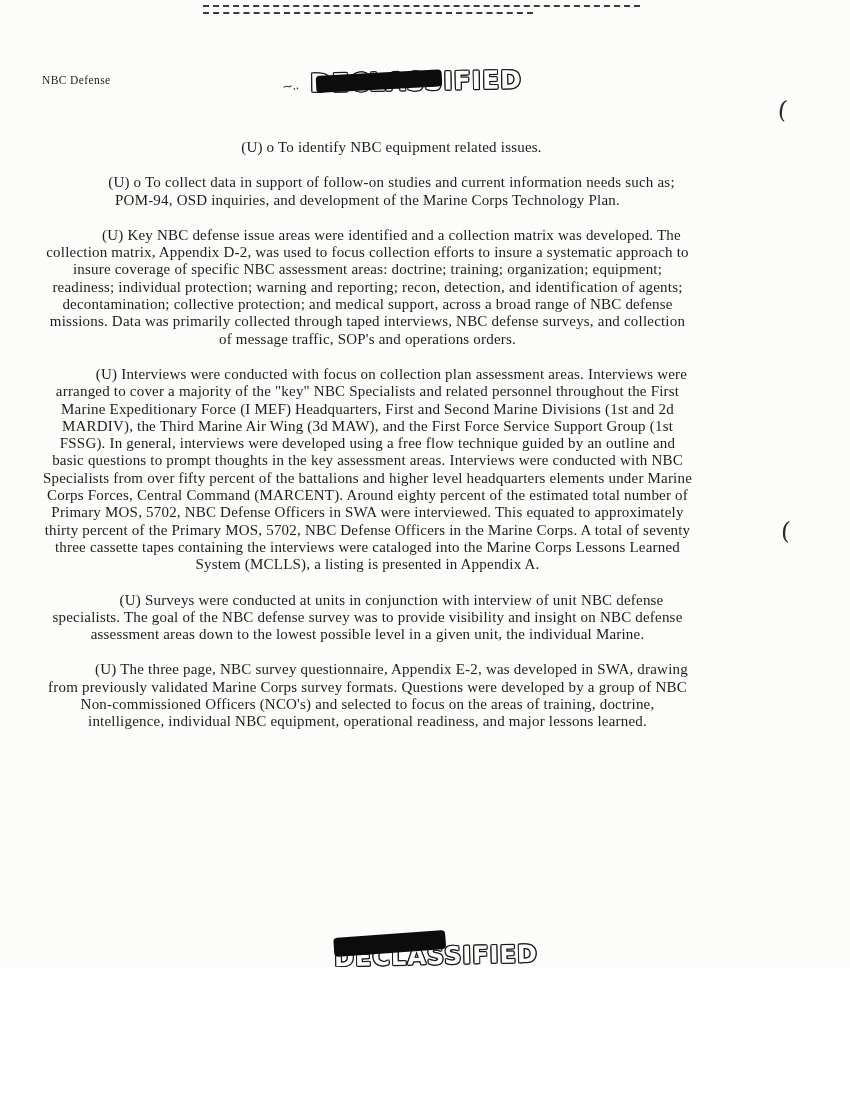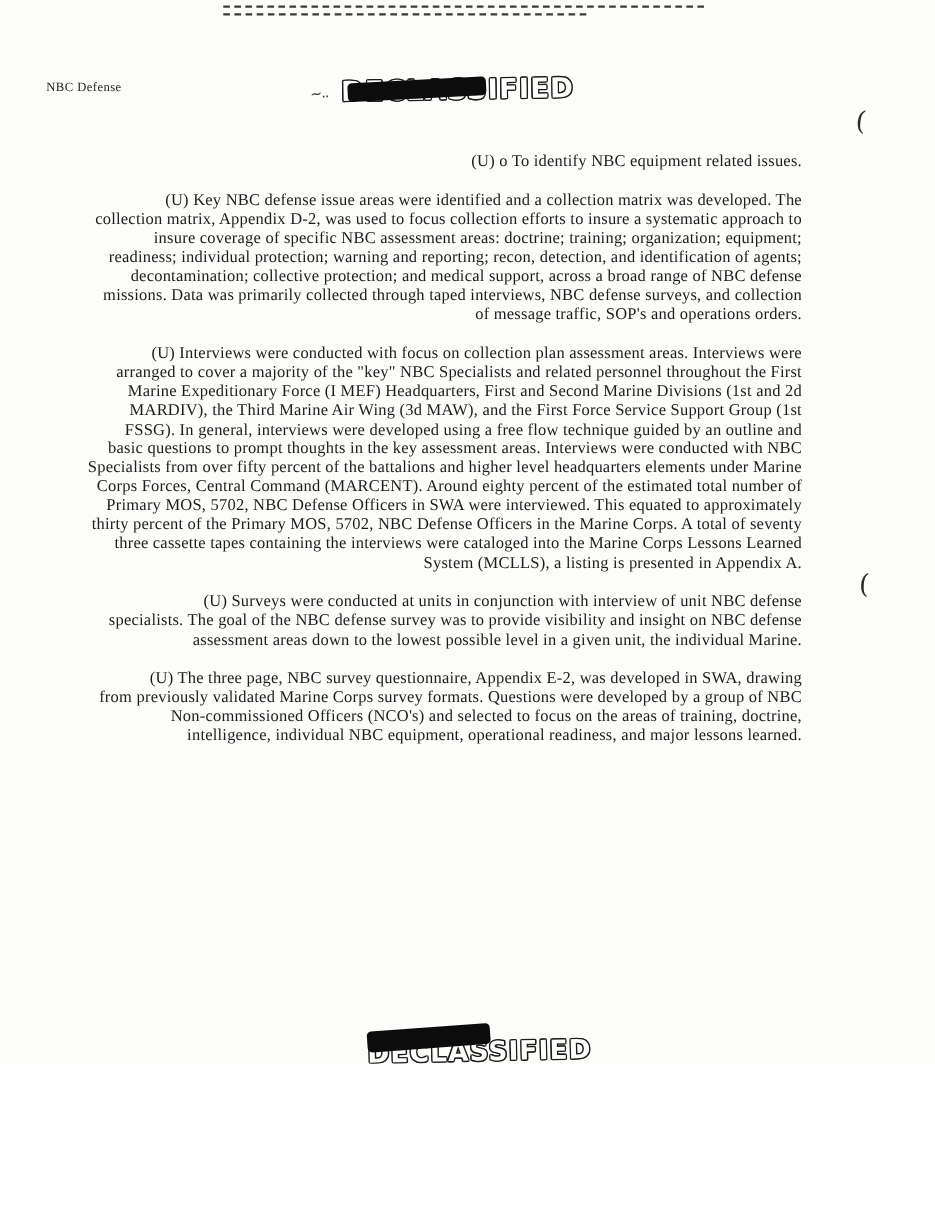--- a/index.html
+++ b/index.html
@@ -70,23 +70,22 @@
   .hand-mark-2 { left: 781px; top: 517px; transform: rotate(4deg); }
 
   
   .body-text {
     position: absolute;
     left: 42px; top: 139px;
     width: 651px;
     font-size: 15px;
     line-height: 17.3px;
     letter-spacing: 0.2px;
-    text-align: right;
+    text-align: center;
     color: #1c1c1c;
-    margin-left: 36px;
   }
   .para { text-indent: 48px; margin-bottom: 18px; }
 
   .page-number {
     position: absolute;
     left: 360px; top: 975px;
     font-size: 13px;
     color: #2a2a2a;
   }
   .page-number-dots {
@@ -121,20 +120,21 @@
     <span class="squiggle">~..</span>
     <span class="stamp-text">DECLASSIFIED</span>
     <span class="redaction redaction-top"></span>
   </div>
 
   <div class="hand-mark hand-mark-1">(</div>
   <div class="hand-mark hand-mark-2">(</div>
 
   <div class="body-text">
     <p class="para">(U) o To identify NBC equipment related issues.</p>
+    <p class="para">(U) o To collect data in support of follow-on studies and current information needs such as; POM-94, OSD inquiries, and development of the Marine Corps Technology Plan.</p>
     <p class="para">(U) Key NBC defense issue areas were identified and a collection matrix was developed.  The collection matrix, Appendix D-2, was used to focus collection efforts to insure a systematic approach to insure coverage of specific NBC assessment areas: doctrine; training; organization; equipment; readiness; individual protection; warning and reporting; recon, detection, and identification of agents; decontamination; collective protection; and medical support, across a broad range of NBC defense missions.  Data was primarily collected through taped interviews, NBC defense surveys, and collection of message traffic, SOP's and operations orders.</p>
     <p class="para">(U) Interviews were conducted with focus on collection plan assessment areas.  Interviews were arranged to cover a majority of the "key" NBC Specialists and related personnel throughout the First Marine Expeditionary Force (I MEF) Headquarters, First and Second Marine Divisions (1st and 2d MARDIV), the Third Marine Air Wing (3d MAW), and the First Force Service Support Group (1st FSSG).  In general, interviews were developed using a free flow technique guided by an outline and basic questions to prompt thoughts in the key assessment areas.  Interviews were conducted with NBC Specialists from over fifty percent of the battalions and higher level headquarters elements under Marine Corps Forces, Central Command (MARCENT).  Around eighty percent of the estimated total number of Primary MOS, 5702, NBC Defense Officers in SWA were interviewed.  This equated to approximately thirty percent of the Primary MOS, 5702, NBC Defense Officers in the Marine Corps.  A total of seventy three cassette tapes containing the interviews were cataloged into the Marine Corps Lessons Learned System (MCLLS), a listing is presented in Appendix A.</p>
     <p class="para">(U) Surveys were conducted at units in conjunction with interview of unit NBC defense specialists.  The goal of the NBC defense survey was to provide visibility and insight on NBC defense assessment areas down to the lowest possible level in a given unit, the individual Marine.</p>
     <p class="para">(U) The three page, NBC survey questionnaire, Appendix E-2, was developed in SWA, drawing from previously validated Marine Corps survey formats.  Questions were developed by a group of NBC Non-commissioned Officers (NCO's) and selected to focus on the areas of training, doctrine, intelligence, individual NBC equipment, operational readiness, and major lessons learned.</p>
   </div>
 
   <div class="stamp stamp-bottom">
     <span class="redaction redaction-bottom"></span>
     <span class="stamp-text">DECLASSIFIED</span>
   </div>

